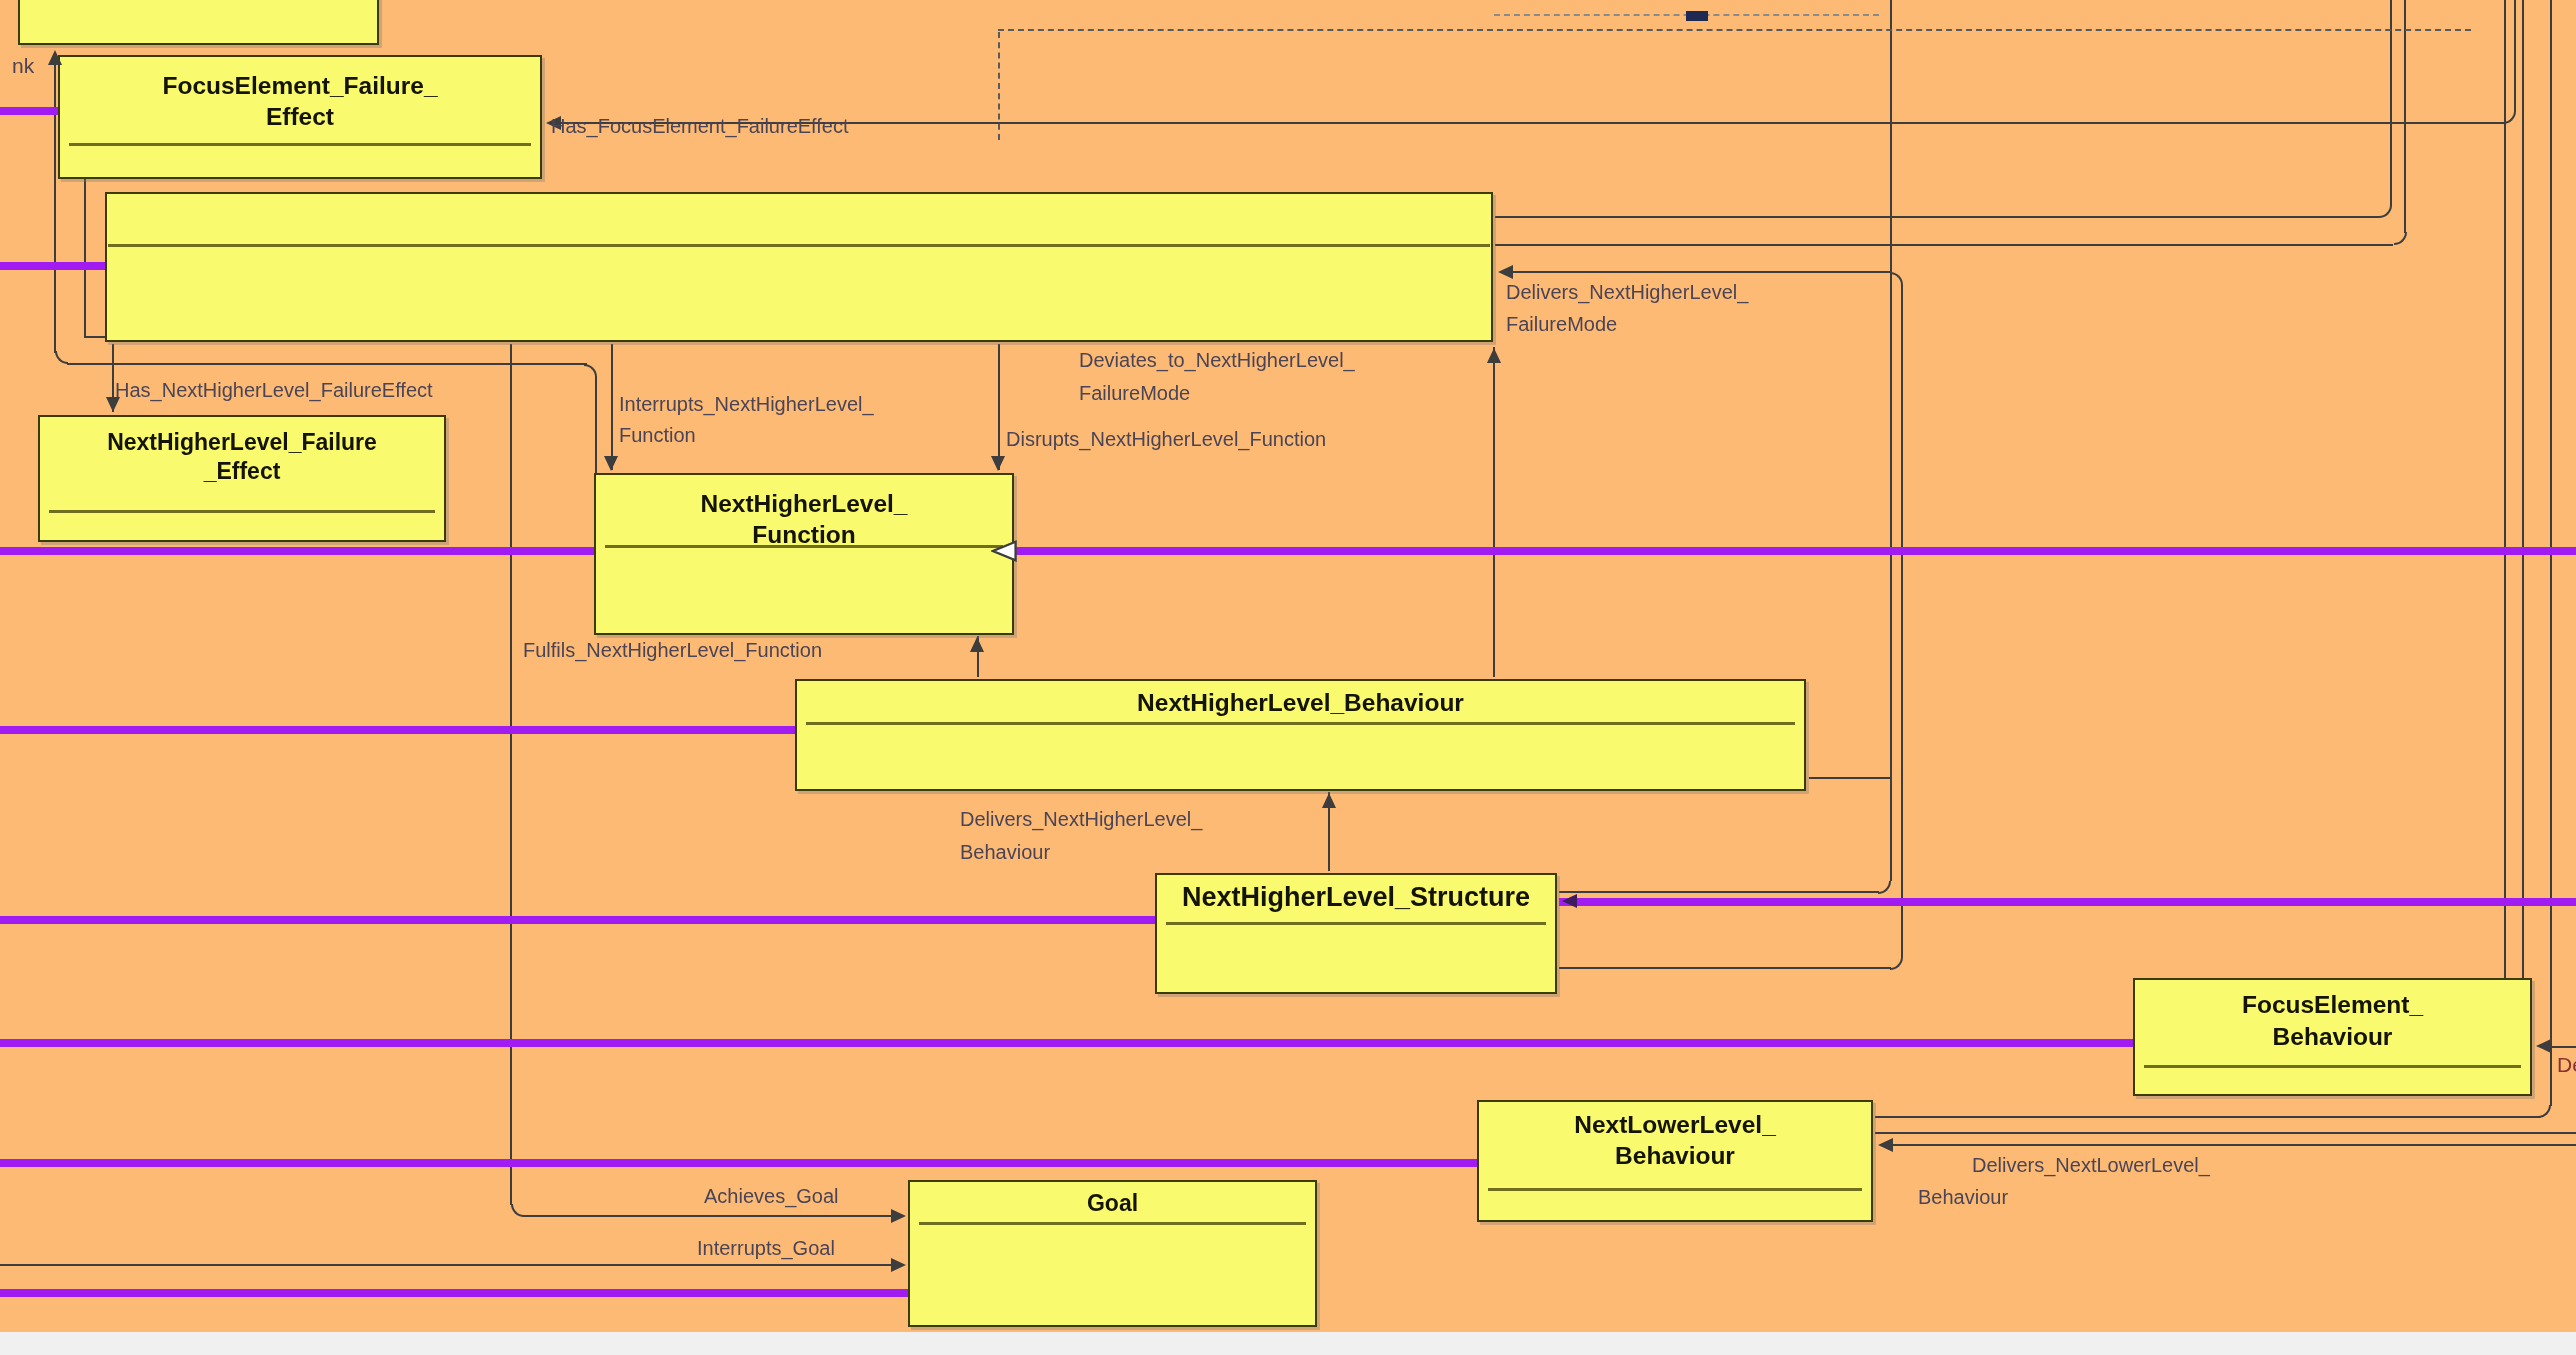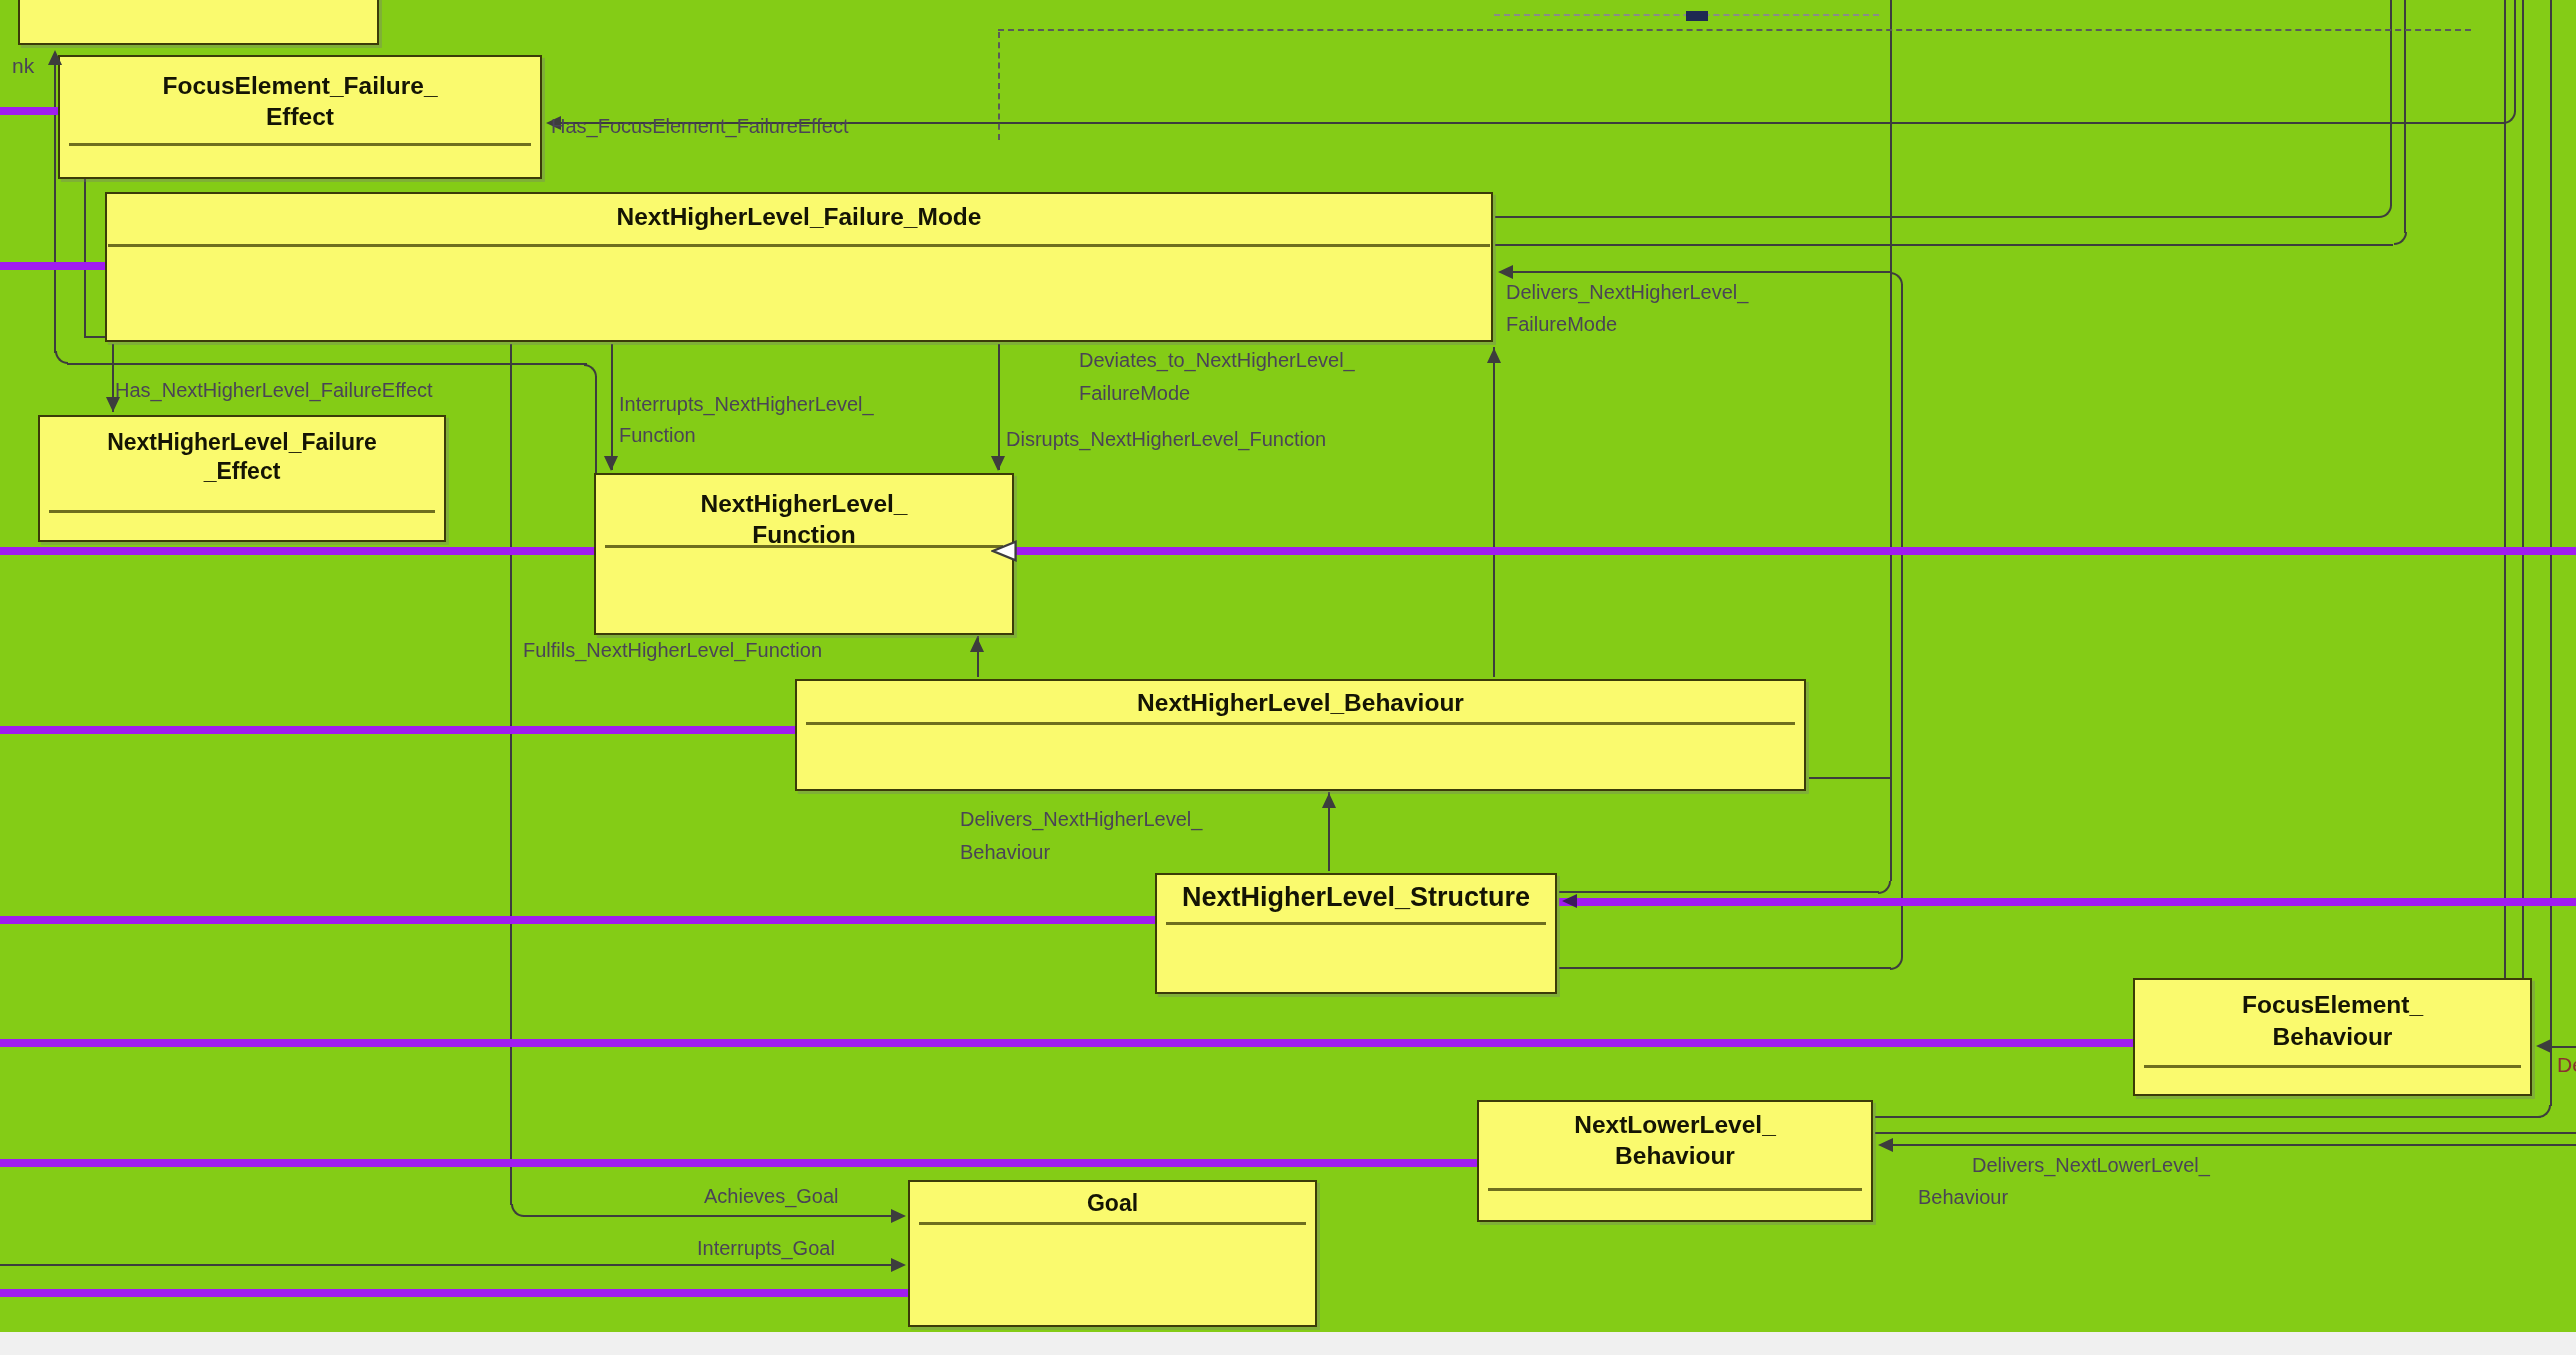--- a/index.html
+++ b/index.html
@@ -1,16 +1,16 @@
 <!DOCTYPE html>
 <html style="font-size:9.3px"><head>
 <meta charset="utf-8">
 <style>
   html,body{margin:0;padding:0;background:#ffffff;}
-  #stage{position:relative;width:2576px;height:1356px;background:#84cc16;overflow:hidden;
+  #stage{position:relative;width:2576px;height:1356px;background:#fdba74;overflow:hidden;
          font-family:"Liberation Sans","DejaVu Sans",sans-serif;}
   
   .node{position:absolute;background:#fafa6e;border:2.9px solid #3b3b08;box-sizing:border-box;
         box-shadow:2.9px 2.9px 0 rgba(120,120,120,0.35);z-index:2;}
   .node-title{position:absolute;left:0;right:0;text-align:center;font-weight:bold;color:#141404;
         line-height:1.28;white-space:nowrap;}
   .sep{position:absolute;left:9.3px;right:9.3px;height:2.9px;background:#6e6e1e;}
   
   .hline{position:absolute;height:2.3px;background:#3d3d3d;z-index:1;}
   .vline{position:absolute;width:2.3px;background:#3d3d3d;z-index:1;}
@@ -142,23 +142,20 @@
 
   <div class="node" style="left:58px;top:55px;width:484px;height:124px;">
     <div class="node-title" style="top:13px;font-size:24.5px;">
       <div>FocusElement_Failure_</div>
       <div>Effect</div>
     </div>
     <div class="sep" style="top:86px;"></div>
   </div>
 
   <div class="node" style="left:105px;top:192px;width:1388px;height:150px;">
-    <div class="node-title" style="top:7px;font-size:24.5px;">
-      <div>NextHigherLevel_Failure_Mode</div>
-    </div>
     <div class="sep" style="top:50px;left:1.2px;right:1.2px;"></div>
   </div>
 
   <div class="node" style="left:38px;top:415px;width:408px;height:127px;">
     <div class="node-title" style="top:10.5px;font-size:23px;">
       <div>NextHigherLevel_Failure</div>
       <div>_Effect</div>
     </div>
     <div class="sep" style="top:93px;"></div>
   </div>

